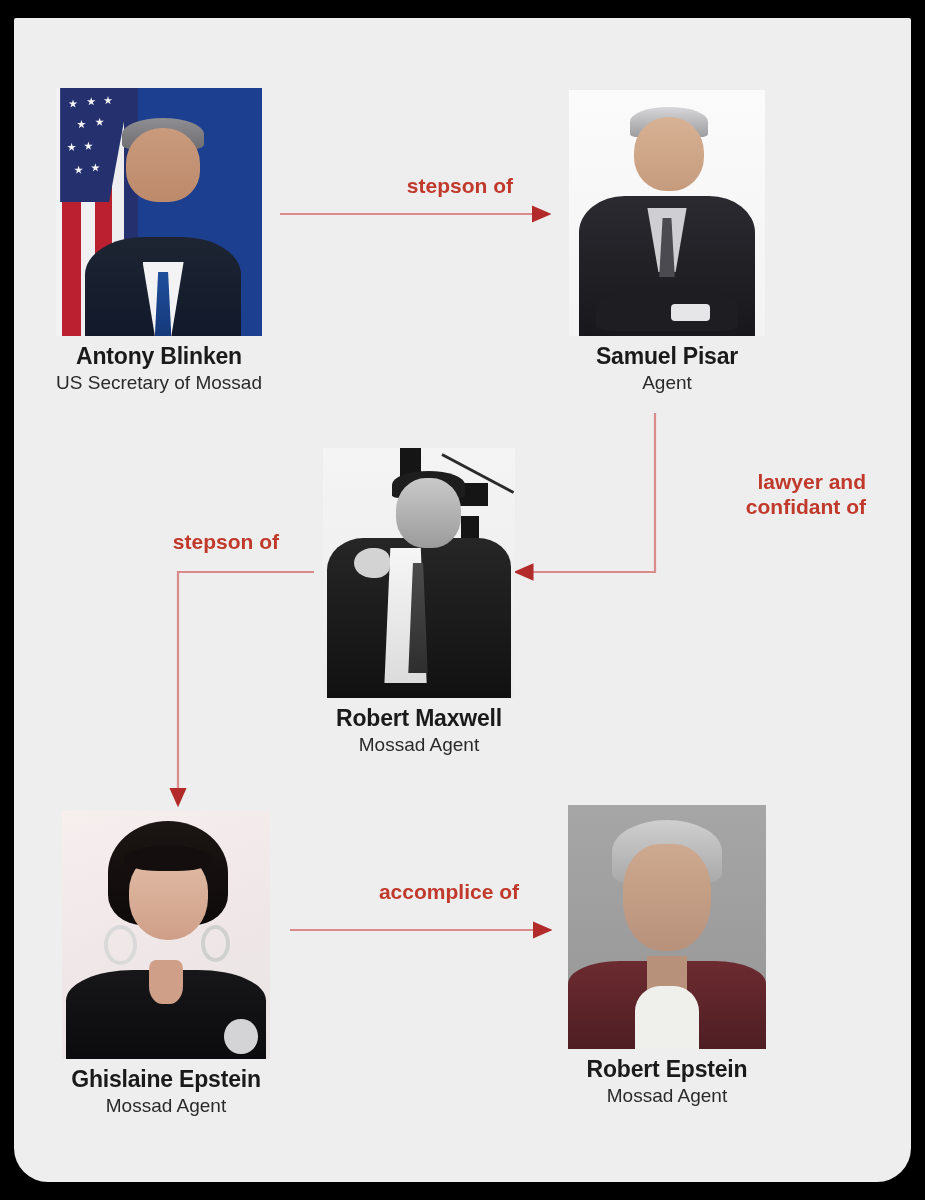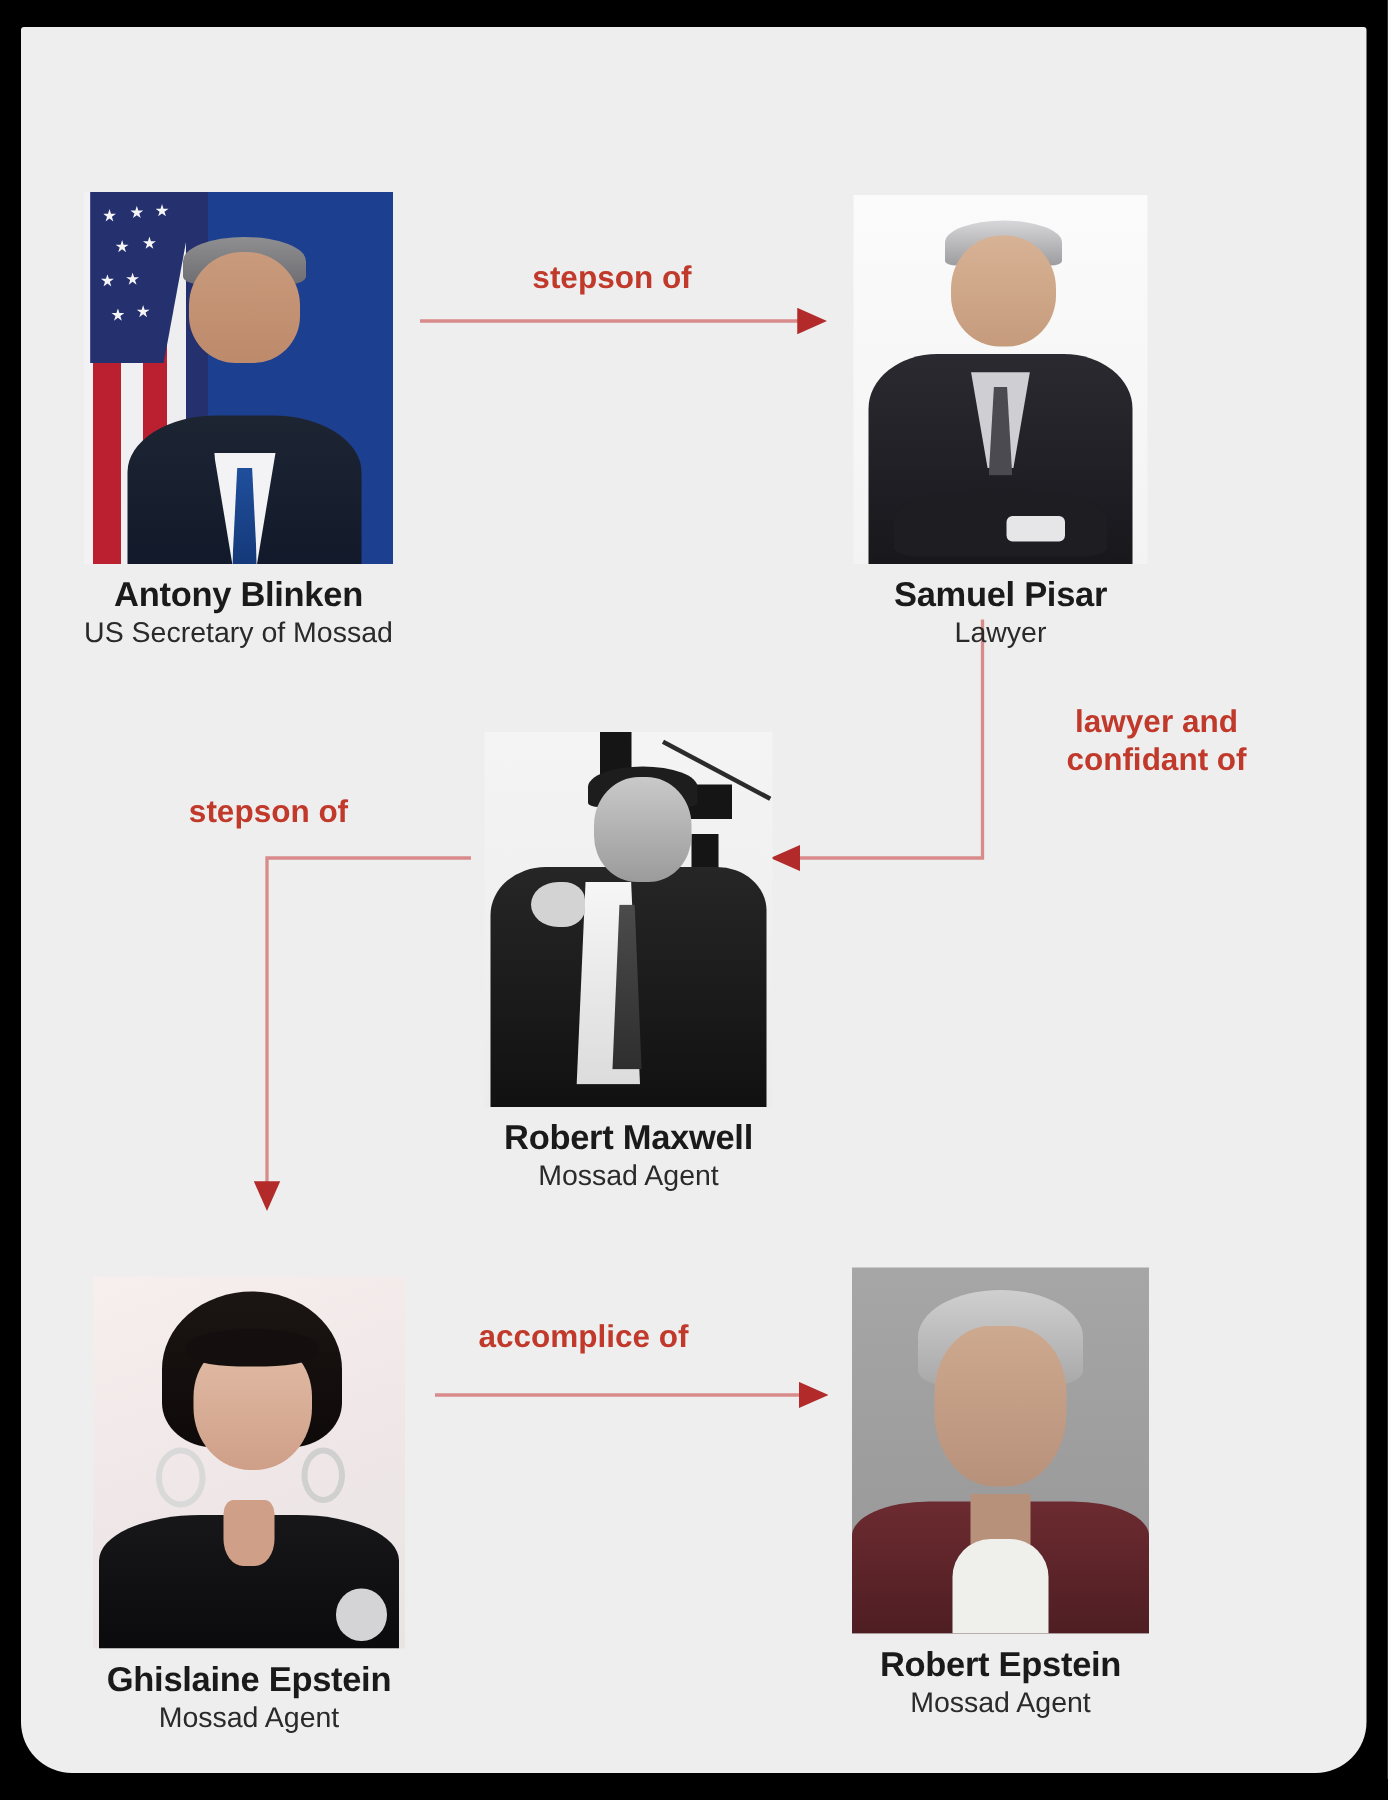--- a/index.html
+++ b/index.html
@@ -18,21 +18,21 @@
   #canvas {
     position: absolute;
     left: 14px; top: 18px;
     width: 897px; height: 1164px;
     background: #eeeeee;
     border-radius: 2px 2px 34px 34px;
     overflow: hidden;
   }
 
   
-  .node { position: absolute; margin-top: 40px; }
+  .node { position: absolute; }
   .photo {
     position: relative;
     overflow: hidden;
     background: #e9e9e9;
     image-rendering: auto;
   }
   .caption { text-align: center; margin-top: 8px; }
   .pname {
     font-size: 23px; font-weight: bold; color: #1a1a1a;
     letter-spacing: -0.2px; white-space: nowrap;
@@ -44,21 +44,21 @@
   }
 
   
   .edge-label {
     position: absolute;
     color: #c0392b;
     font-size: 21px;
     font-weight: bold;
     line-height: 1.18;
     white-space: pre-line;
-    text-align: center;
+    text-align: right;
   }
   svg.edges {
     position: absolute; left: 0; top: 0;
     width: 897px; height: 1164px;
     pointer-events: none;
   }
 
   
   .blinken-bg {
     background:
@@ -305,21 +305,21 @@
         <div class="p-suit"></div>
         <div class="p-hair"></div>
         <div class="p-head"></div>
         <div class="p-shirt"></div>
         <div class="p-tie"></div>
         <div class="p-arms"></div>
         <div class="p-cuff"></div>
       </div>
       <div class="caption">
         <div class="pname">Samuel Pisar</div>
-        <div class="prole">Lawyer</div>
+        <div class="prole">Agent</div>
       </div>
     </div>
 
     <div class="node" style="left:280px; top:430px; width:250px;">
       <div class="photo maxwell-bg" style="width:192px; height:250px; margin:0 auto;">
         <div class="m-bar1"></div>
         <div class="m-bar2"></div>
         <div class="m-bar3"></div>
         <div class="m-diag"></div>
         <div class="m-suit"></div>

